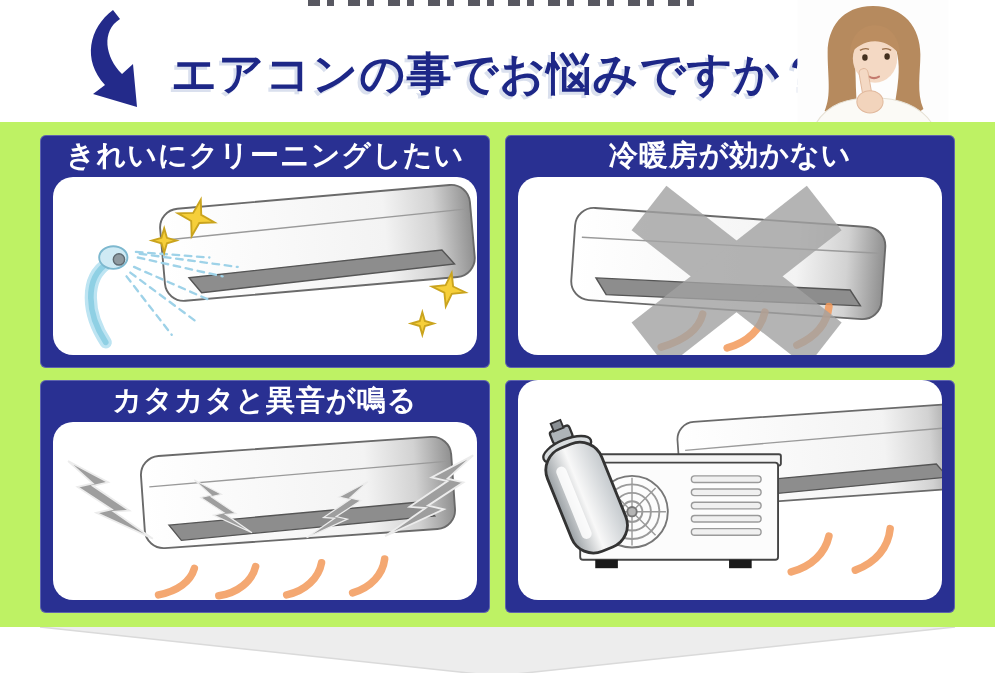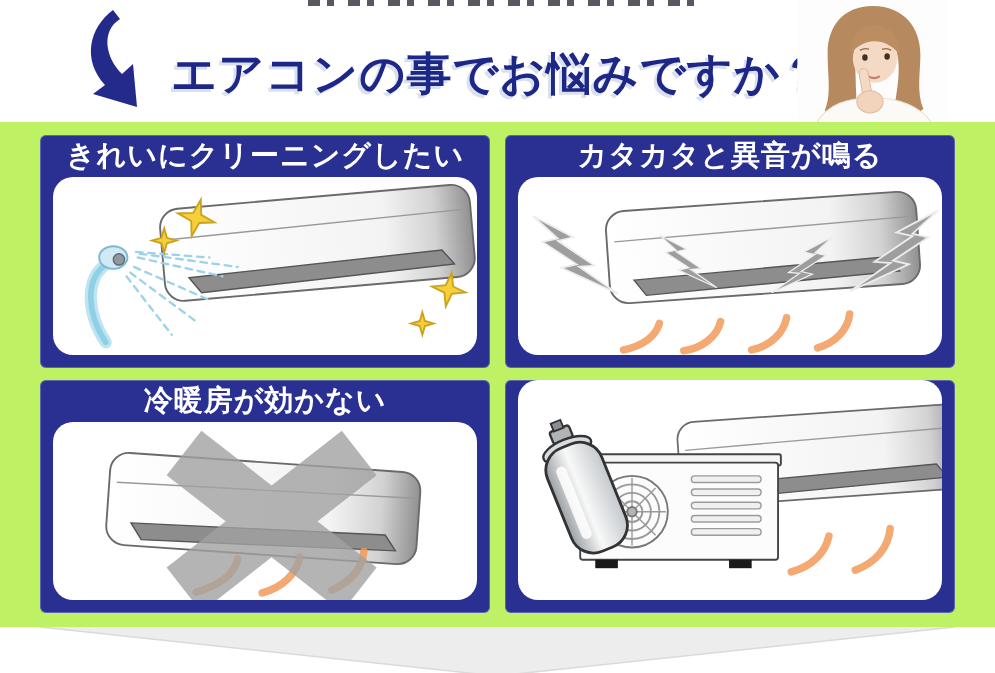--- a/index.html
+++ b/index.html
@@ -106,20 +106,50 @@
               <polygon transform="translate(152,40) rotate(14)" points="0,-20 4.4,-4.4 20,0 4.4,4.4 0,20 -4.4,4.4 -20,0 -4.4,-4.4"></polygon>
               <polygon transform="translate(118,64)" points="0,-13 2.9,-2.9 13,0 2.9,2.9 0,13 -2.9,2.9 -13,0 -2.9,-2.9"></polygon>
               <polygon transform="translate(420,116) rotate(10)" points="0,-18 4,-4 18,0 4,4 0,18 -4,4 -18,0 -4,-4"></polygon>
               <polygon transform="translate(392,152)" points="0,-12 2.7,-2.7 12,0 2.7,2.7 0,12 -2.7,2.7 -12,0 -2.7,-2.7"></polygon>
             </g>
           </svg>
         </div>
       </div>
 
       <div class="panel">
+        <div class="panel-label">冷暖房が効かない</div>
+        <div class="panel-image">
+          <svg class="illu" viewBox="0 0 450 182" preserveAspectRatio="xMidYMid meet">
+            <defs>
+              <linearGradient id="p2b" x1="0" y1="0" x2="1" y2="0">
+                <stop offset="0" stop-color="#ffffff"></stop>
+                  <stop offset=".72" stop-color="#f3f3f3"></stop>
+                <stop offset=".88" stop-color="#d2d2d2"></stop>
+                  <stop offset="1" stop-color="#909090"></stop>
+              </linearGradient>
+            </defs>
+            <g transform="translate(62,28) rotate(4)">
+              <rect x="0" y="0" width="330" height="98" rx="20" fill="url(#p2b)" stroke="#6a6a6a" stroke-width="2"></rect>
+              <path d="M8 32 L324 27" stroke="#9a9a9a" stroke-width="1.5" fill="none"></path>
+              <path d="M26 74 L296 68 L308 84 L38 91 Z" fill="#8d8d8d" stroke="#555" stroke-width="1.5"></path>
+            </g>
+            <g stroke="#f2995a" stroke-width="8" fill="none" stroke-linecap="round" opacity=".85">
+              <path d="M196 142 C 192 158, 176 170, 152 177"></path>
+              <path d="M262 140 C 258 158, 244 172, 222 178"></path>
+              <path d="M330 134 C 328 152, 316 166, 296 175"></path>
+            </g>
+            <g transform="translate(232,102)" fill="#a2a2a2" opacity=".8">
+              <rect x="-118" y="-30" width="236" height="60" transform="rotate(38)"></rect>
+              <rect x="-118" y="-30" width="236" height="60" transform="rotate(-38)"></rect>
+            </g>
+          </svg>
+        </div>
+      </div>
+
+      <div class="panel">
         <div class="panel-label">カタカタと異音が鳴る</div>
         <div class="panel-image">
           <svg class="illu" viewBox="0 0 450 182" preserveAspectRatio="xMidYMid meet">
             <defs>
               <linearGradient id="p3b" x1="0" y1="0" x2="1" y2="0">
                 <stop offset="0" stop-color="#ffffff"></stop>
                   <stop offset=".72" stop-color="#f3f3f3"></stop>
                 <stop offset=".88" stop-color="#d2d2d2"></stop>
                   <stop offset="1" stop-color="#909090"></stop>
               </linearGradient>
@@ -134,50 +164,20 @@
               <use href="#bolt" transform="translate(16,38) scale(1.25)"></use>
               <use href="#bolt" transform="translate(150,58) scale(0.85)"></use>
               <use href="#bolt" transform="translate(446,32) scale(-1.3,1.3)"></use>
               <use href="#bolt" transform="translate(334,60) scale(-0.9,0.9)"></use>
             </g>
             <g stroke="#f2995a" stroke-width="8" fill="none" stroke-linecap="round" opacity=".85">
               <path d="M150 152 C 146 166, 132 176, 112 180"></path>
               <path d="M215 150 C 211 166, 196 178, 176 181"></path>
               <path d="M285 146 C 282 162, 268 176, 248 180"></path>
               <path d="M352 142 C 350 158, 338 172, 318 178"></path>
-            </g>
-          </svg>
-        </div>
-      </div>
-
-      <div class="panel">
-        <div class="panel-label">冷暖房が効かない</div>
-        <div class="panel-image">
-          <svg class="illu" viewBox="0 0 450 182" preserveAspectRatio="xMidYMid meet">
-            <defs>
-              <linearGradient id="p2b" x1="0" y1="0" x2="1" y2="0">
-                <stop offset="0" stop-color="#ffffff"></stop>
-                  <stop offset=".72" stop-color="#f3f3f3"></stop>
-                <stop offset=".88" stop-color="#d2d2d2"></stop>
-                  <stop offset="1" stop-color="#909090"></stop>
-              </linearGradient>
-            </defs>
-            <g transform="translate(62,28) rotate(4)">
-              <rect x="0" y="0" width="330" height="98" rx="20" fill="url(#p2b)" stroke="#6a6a6a" stroke-width="2"></rect>
-              <path d="M8 32 L324 27" stroke="#9a9a9a" stroke-width="1.5" fill="none"></path>
-              <path d="M26 74 L296 68 L308 84 L38 91 Z" fill="#8d8d8d" stroke="#555" stroke-width="1.5"></path>
-            </g>
-            <g stroke="#f2995a" stroke-width="8" fill="none" stroke-linecap="round" opacity=".85">
-              <path d="M196 142 C 192 158, 176 170, 152 177"></path>
-              <path d="M262 140 C 258 158, 244 172, 222 178"></path>
-              <path d="M330 134 C 328 152, 316 166, 296 175"></path>
-            </g>
-            <g transform="translate(232,102)" fill="#a2a2a2" opacity=".8">
-              <rect x="-118" y="-30" width="236" height="60" transform="rotate(38)"></rect>
-              <rect x="-118" y="-30" width="236" height="60" transform="rotate(-38)"></rect>
             </g>
           </svg>
         </div>
       </div>
 
       <div class="panel">
         <div class="panel-image">
           <svg class="illu" viewBox="0 0 450 182" preserveAspectRatio="xMidYMid meet">
             <defs>
               <linearGradient id="p4b" x1="0" y1="0" x2="1" y2="0">

